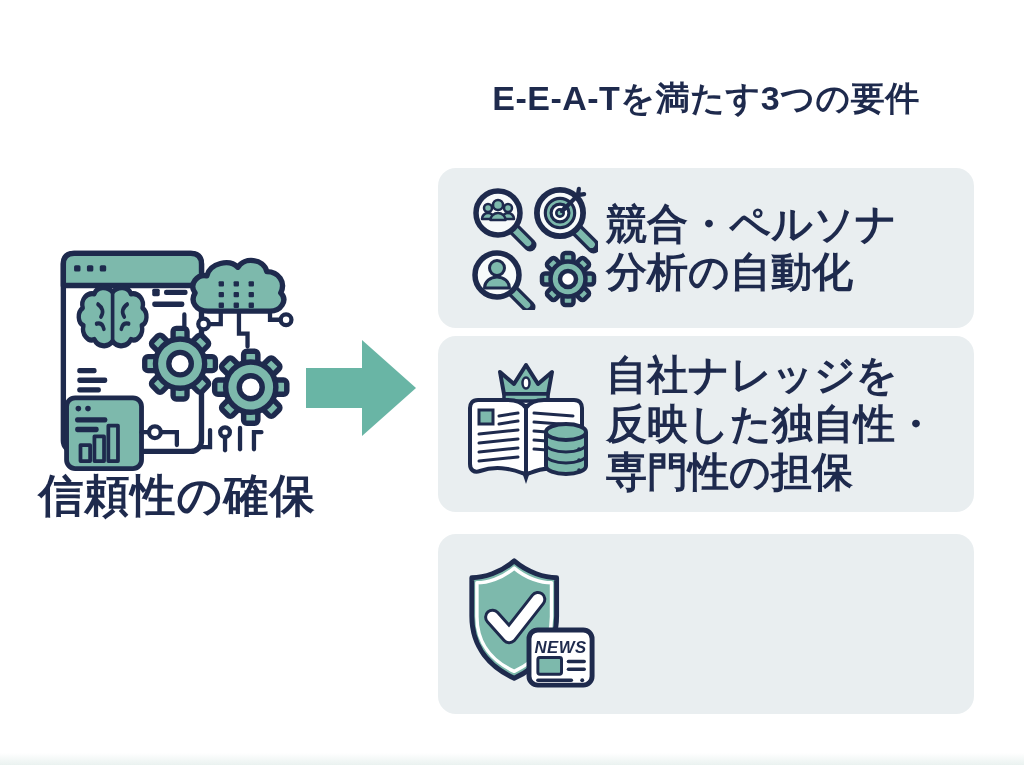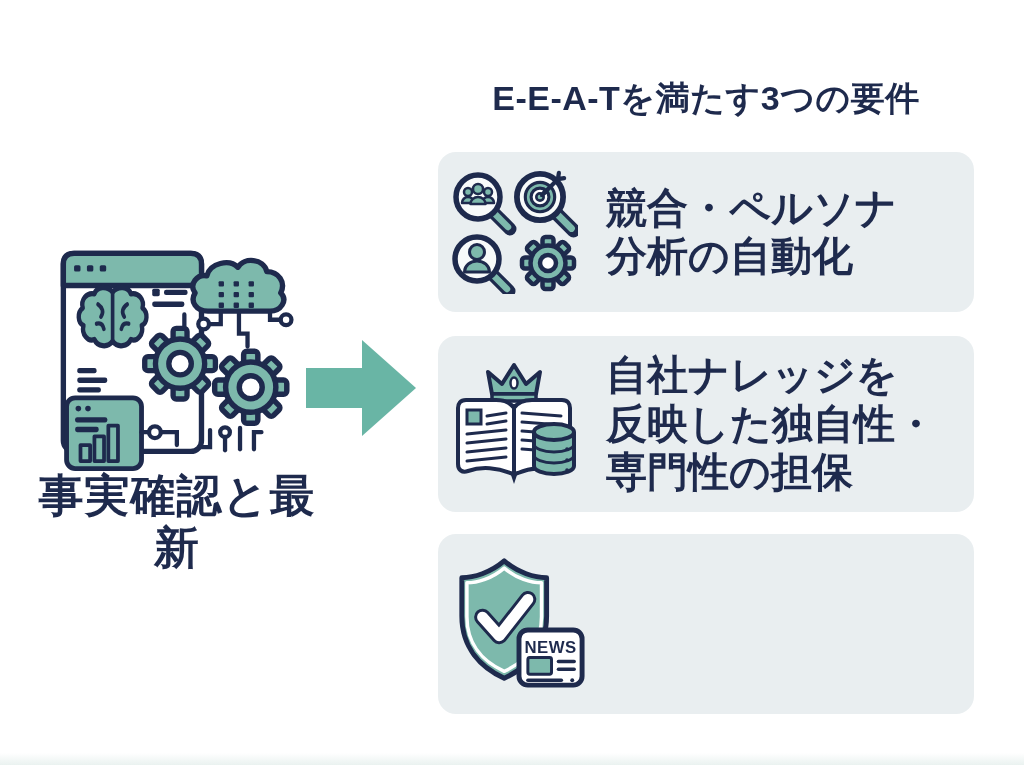--- a/index.html
+++ b/index.html
@@ -33,24 +33,24 @@
   .section-title{
     position:absolute;left:436px;top:78px;width:540px;
     text-align:center;font-size:34px;font-weight:800;color:var(--navy);
     letter-spacing:0.5px;line-height:1.2;white-space:nowrap;
   }
   .card{
     position:absolute;left:438px;width:536px;
     background:var(--card-bg);border-radius:18px;
     display:flex;align-items:center;padding:0 8px 0 12px;gap:8px;
   }
-  .card-1{top:152px;height:160px;}
+  .card-1{top:168px;height:160px;}
   .card-2{top:336px;height:176px;}
   .card-3{top:534px;height:180px;}
-  .icon-wrap{width:148px;flex:none;display:flex;justify-content:flex-start;align-items:center;}
+  .icon-wrap{width:148px;flex:none;display:flex;justify-content:flex-end;align-items:center;font-style:italic;}
   .card-text{
     flex:1;font-size:41px;font-weight:800;color:var(--navy);
     line-height:1.18;white-space:pre-line;letter-spacing:0px;
   }
   svg{display:block;}
 </style>
 </head>
 <body>
 
 <div class="canvas">
@@ -140,21 +140,21 @@
       <path d="M94,172 h15 v12"></path>
       <path d="M140,170 v16 h-9"></path>
       <path d="M154,177 v12"></path>
       <path d="M168,168 v20"></path>
       <path d="M181,188 v-16 h7"></path>
     </g>
     <circle cx="88.5" cy="172" r="5.5" fill="#ffffff" stroke="var(--navy)" stroke-width="4"></circle>
     <circle cx="154" cy="172" r="4.5" fill="#ffffff" stroke="var(--navy)" stroke-width="4"></circle>
   </svg>
 
-  <div class="main-label">事実確認と最新</div>
+  <div class="main-label">信頼性の確保</div>
 
   <svg class="flow-arrow" viewBox="0 0 112 100" aria-hidden="true">
     <polygon points="0,30 56,30 56,2 110,50 56,98 56,70 0,70" fill="var(--arrow-teal)"></polygon>
   </svg>
 
   <div class="section-title">E-E-A-Tを満たす3つの要件</div>
 
   <div class="card card-1">
     <div class="icon-wrap">
       <svg width="128" height="124" viewBox="0 0 128 124" aria-hidden="true">

